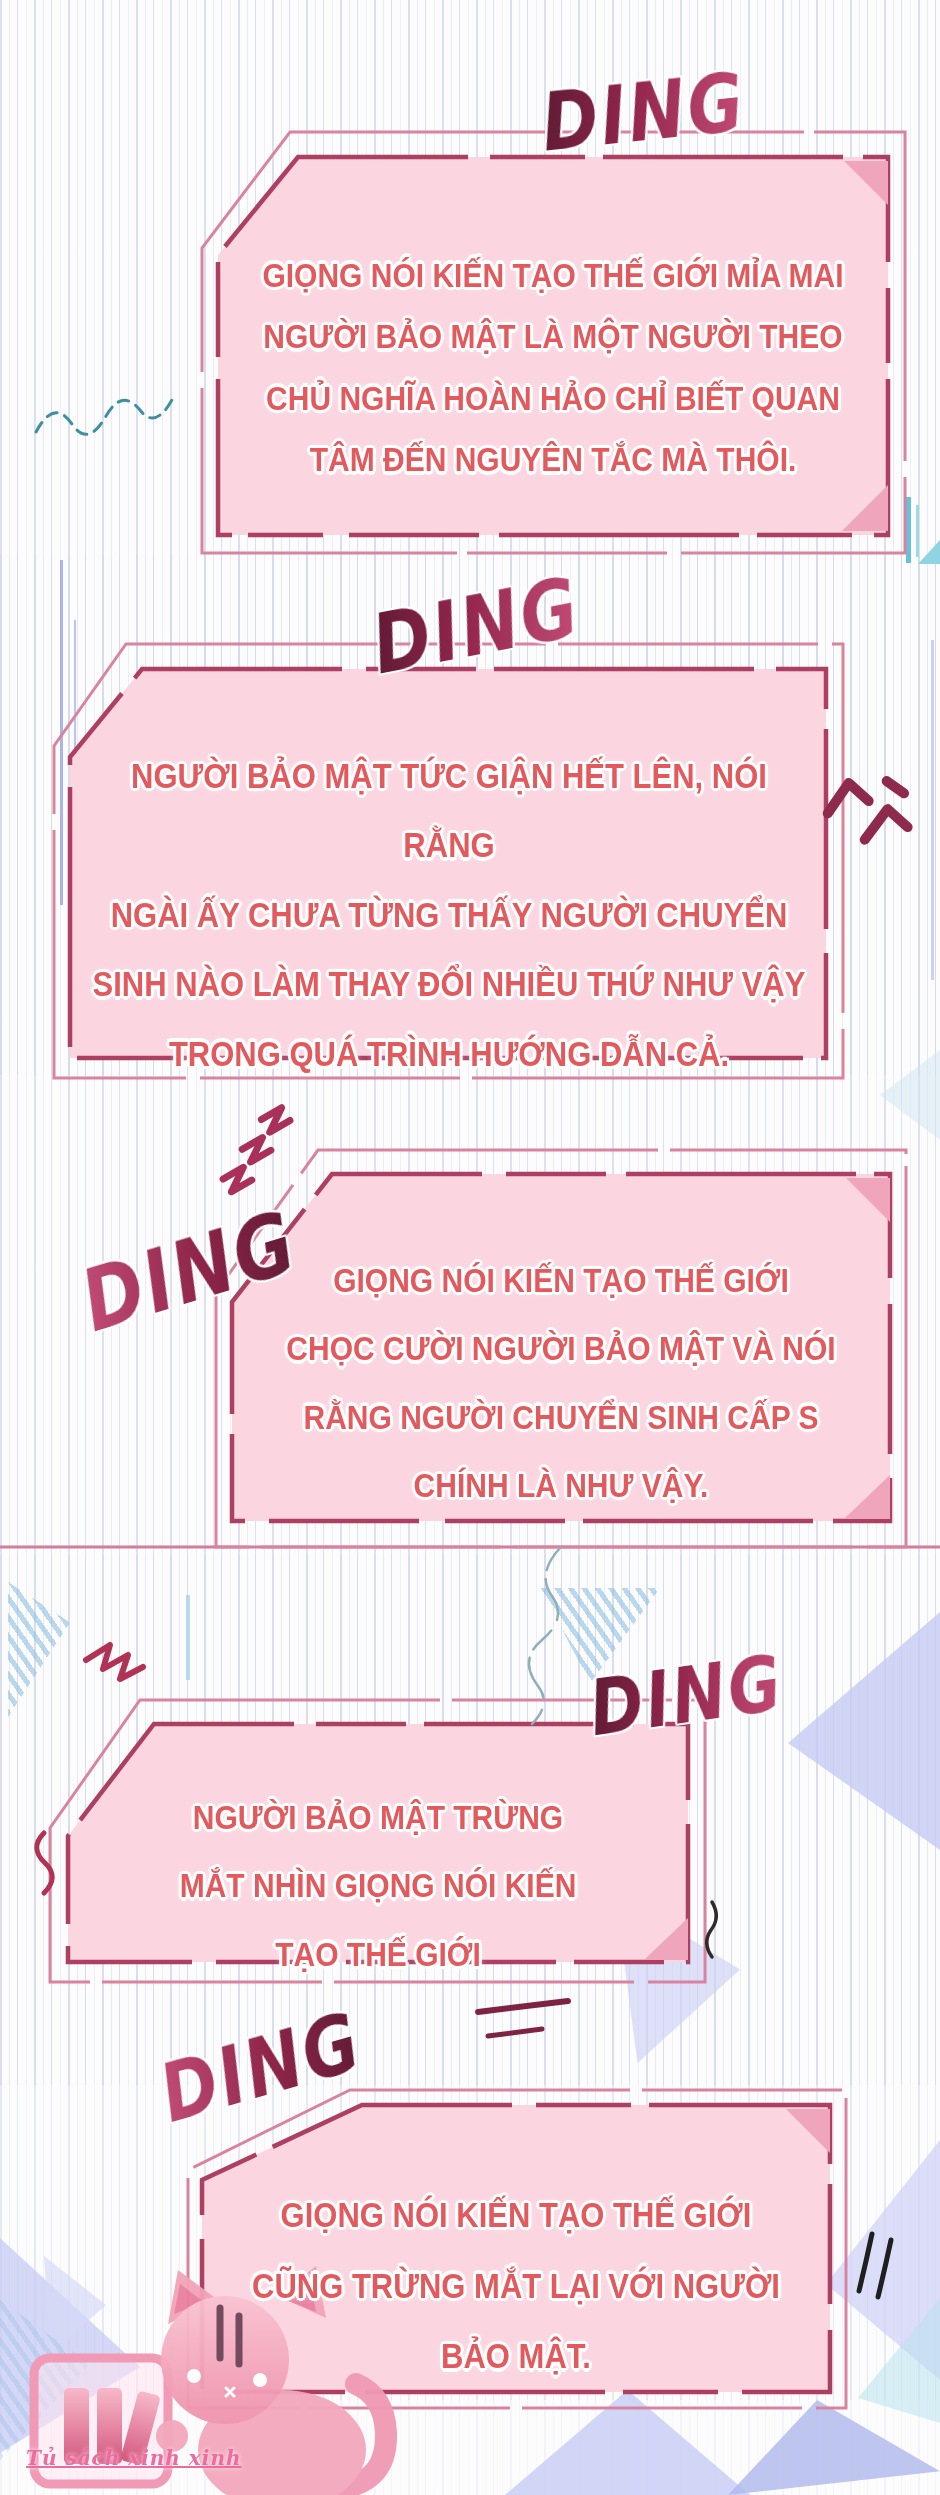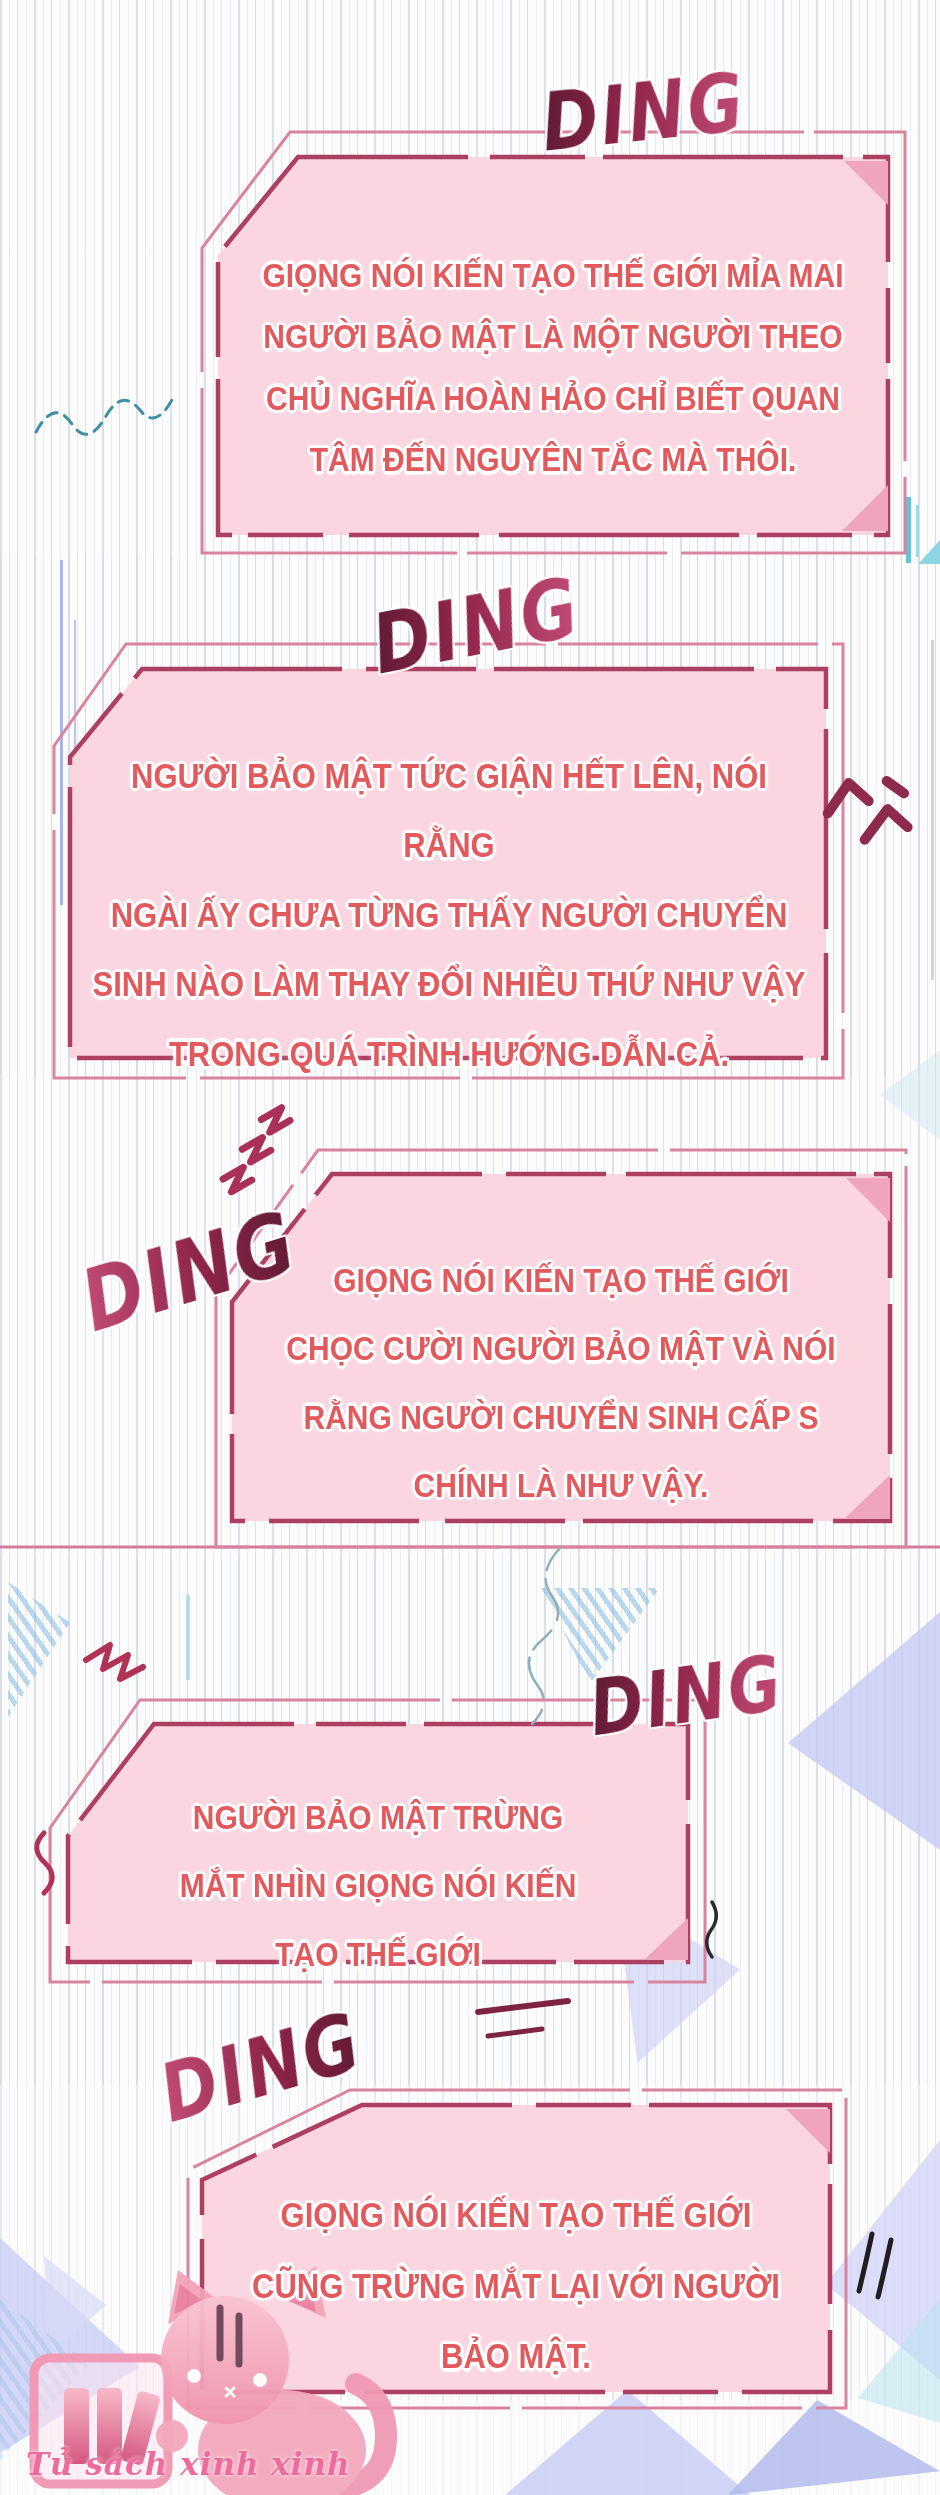--- a/index.html
+++ b/index.html
@@ -41,22 +41,23 @@
     -webkit-background-clip:text; background-clip:text; color:transparent;
     filter:drop-shadow(2px 0 0 #fff) drop-shadow(-2px 0 0 #fff)
            drop-shadow(0 2px 0 #fff) drop-shadow(0 -2px 0 #fff);
   }
   .sfx.rev{background:linear-gradient(100deg,#c44e78 0%,#8e2549 55%,#5e1a34 100%);
     -webkit-background-clip:text; background-clip:text;}
   
   #watermark{
     position:absolute; left:26px; top:2446px;
     font-family:"DejaVu Serif", serif; font-style:italic; font-weight:bold;
-    font-size:31px; color:#ee6b9e; letter-spacing:1px;
+    font-size:20px; color:#ee6b9e; letter-spacing:1px;
     text-shadow:0 0 4px rgba(255,255,255,.85);
+    text-decoration:underline;
   }
 </style>
 </head>
 <body>
 
 <div id="page">
 
   <div class="stripes" style="top:0;height:555px;opacity:.75;"></div>
   <div class="stripes" style="top:555px;height:520px;opacity:.85;"></div>
   <div class="stripes" style="top:1075px;height:480px;opacity:.7;"></div>

